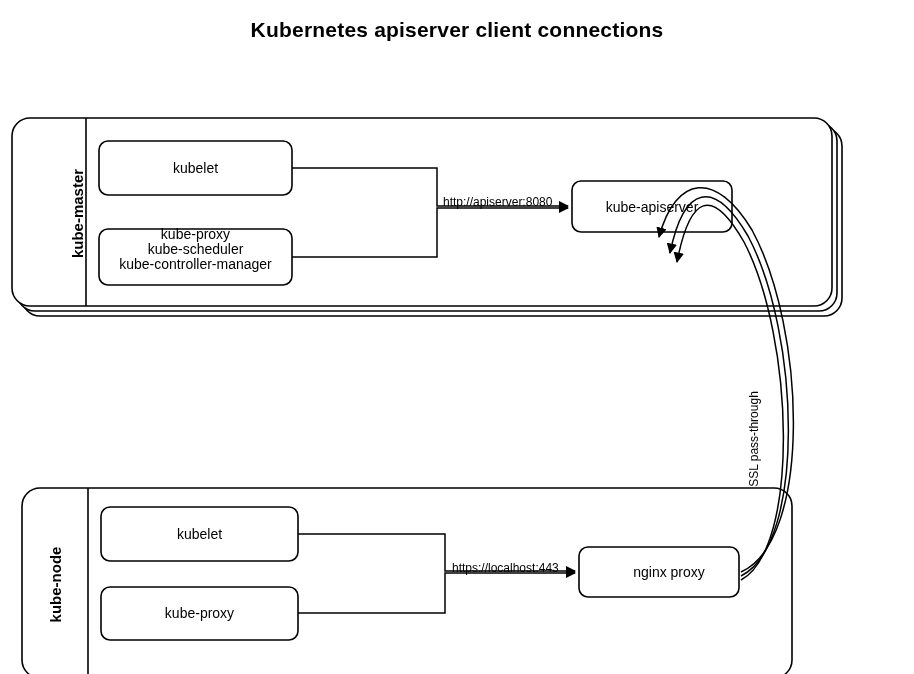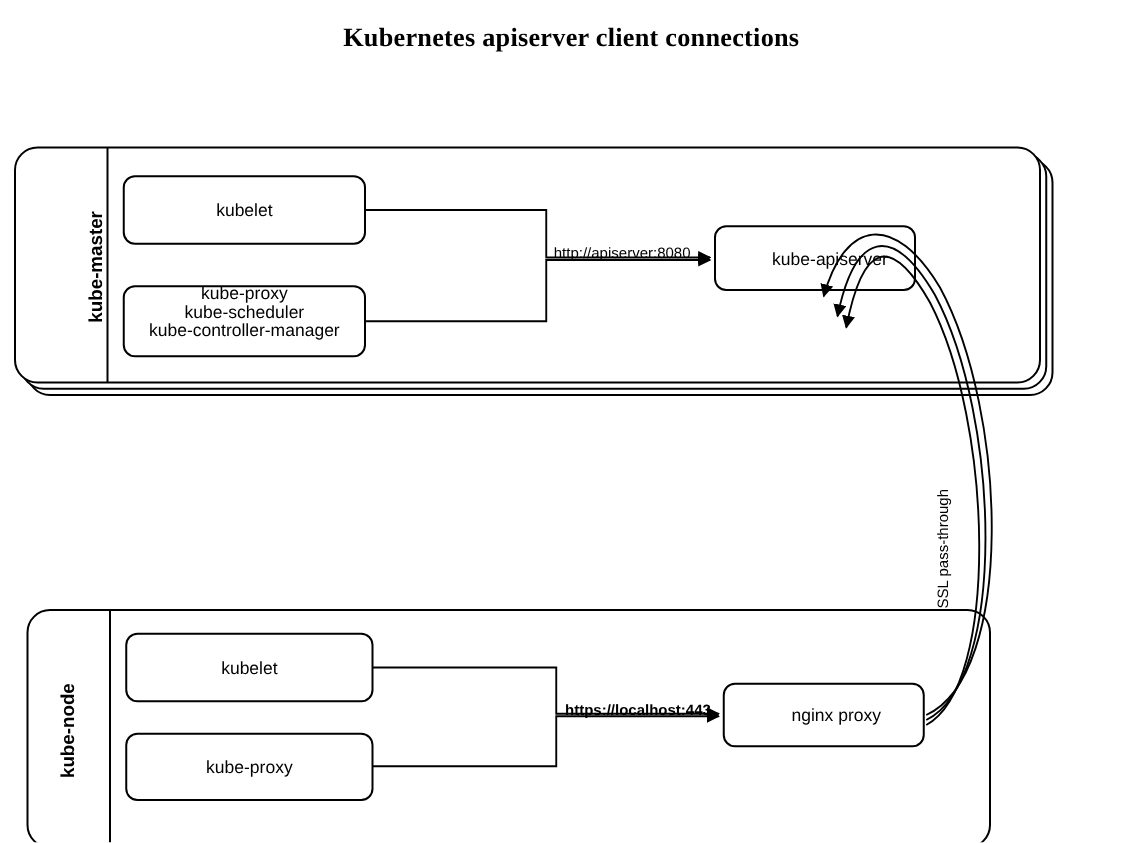--- a/index.html
+++ b/index.html
@@ -20,21 +20,20 @@
   }
   .title {
     position: absolute;
     left: 0;
     top: 18px;
     width: 914px;
     text-align: center;
     font-size: 21px;
     font-weight: bold;
     letter-spacing: 0.2px;
-    font-family: Liberation Serif, serif;
   }
   svg.layer {
     position: absolute;
     left: 0;
     top: 0;
     width: 914px;
     height: 674px;
     overflow: visible;
   }
   .vlabel {
@@ -106,23 +105,23 @@
     <path d="M 741 580 C 800 548 794 338 744 242 C 712 186 690 195 677 262" fill="none" stroke="#000000" stroke-width="1.5" marker-end="url(#arrow)"></path>
   </svg>
 
   <div class="vlabel" style="left: -3px; top: 205px; width: 160px; text-align: center; transform: rotate(-90deg);">kube-master</div>
   <div class="vlabel" style="left: -25px; top: 576px; width: 160px; text-align: center; transform: rotate(-90deg);">kube-node</div>
 
   <div class="boxlabel" style="left: 99px; top: 161px; width: 193px;">kubelet</div>
   <div class="boxlabel" style="left: 99px; top: 227px; width: 193px;">kube-proxy
 kube-scheduler
 kube-controller-manager</div>
-  <div class="boxlabel" style="left: 584px; top: 200px; width: 160px;">kube-apiserver</div>
+  <div class="boxlabel" style="left: 572px; top: 200px; width: 160px;">kube-apiserver</div>
 
   <div class="boxlabel" style="left: 101px; top: 527px; width: 197px;">kubelet</div>
   <div class="boxlabel" style="left: 101px; top: 606px; width: 197px;">kube-proxy</div>
   <div class="boxlabel" style="left: 579px; top: 565px; width: 180px;">nginx proxy</div>
 
   <div class="edgelabel" style="left: 443px; top: 195px;">http://apiserver:8080</div>
-  <div class="edgelabel" style="left: 452px; top: 561px; font-weight: bold;">https://localhost:443</div>
+  <div class="edgelabel" style="left: 452px; top: 561px;">https://localhost:443</div>
   <div class="edgelabel-rot" style="left: 699px; top: 432px; width: 110px; text-align: center; transform: rotate(-90deg);">SSL pass-through</div>
 
 </div>
 
 </body></html>

